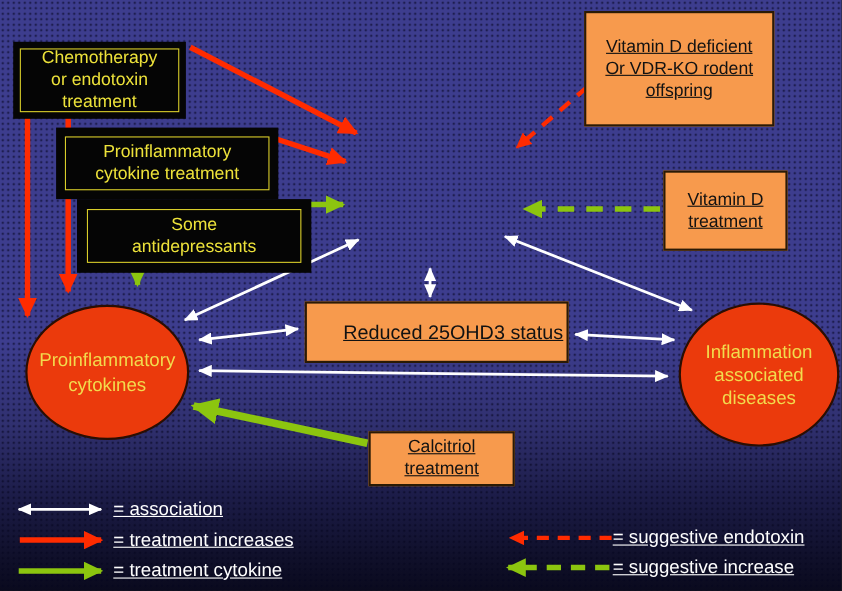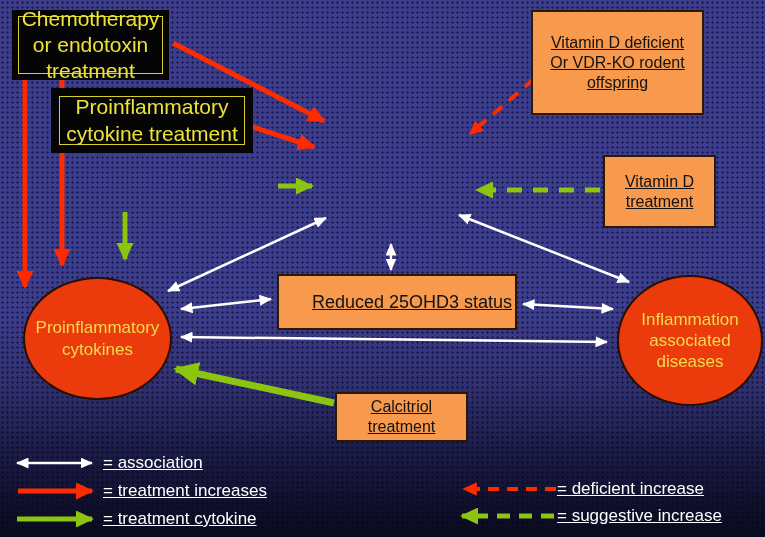--- a/index.html
+++ b/index.html
@@ -34,21 +34,22 @@
     position:absolute;z-index:2;
     display:flex;align-items:center;justify-content:center;
     text-align:center;white-space:pre-line;
     box-sizing:border-box;
     line-height:1.25;
   }
   .black-box{
     background:var(--black-box-fill,#050505);
     border:1px solid var(--black-box-border,#D9CE2A);
     color:var(--black-box-text,#EDE23A);
-    font-size:21px;
+    font-size:16px;
+    margin-top:28px;
   }
   .orange-box{
     background:var(--orange-box-fill,#F79A4D);
     border:2px solid var(--orange-box-border,#2A1A05);
     color:var(--orange-box-text,#121212);
     font-size:16px;
     text-decoration:underline;
   }
   .circle{
     background:var(--circle-fill,#EB3A0C);
@@ -119,20 +120,22 @@
       <line x1="554" y1="516" x2="462" y2="516" stroke="#8CC50F" stroke-width="5" stroke-dasharray="13 9" marker-end="url(#ah-green)"></line>
     </svg>
 
   <div class="node black-box" id="node-chemo">Chemotherapy
 or endotoxin
 treatment</div>
 
   <div class="node black-box" id="node-proinflammatory-treatment">Proinflammatory
 cytokine treatment</div>
 
+  <div class="node black-box" id="node-antidepressants">Some
+antidepressants</div>
 
   <div class="node orange-box" id="node-vitamin-d-deficient">Vitamin D deficient
 Or VDR-KO rodent
 offspring</div>
 
   <div class="node orange-box" id="node-vitamin-d-treatment">Vitamin D
 treatment</div>
 
   <div class="node orange-box" id="node-reduced-25ohd3">Reduced 25OHD3 status</div>
 
@@ -146,17 +149,17 @@
   <div class="node circle" id="node-inflammation-diseases">Inflammation
 associated
 diseases</div>
 
   <div class="legend-label" id="legend-association-label">= association</div>
 
   <div class="legend-label" id="legend-increases-label">= treatment increases</div>
 
   <div class="legend-label" id="legend-decreases-label">= treatment cytokine</div>
 
-  <div class="legend-label" id="legend-sug-increase-label">= deficient increase</div>
+  <div class="legend-label" id="legend-sug-increase-label">= suggestive endotoxin</div>
 
   <div class="legend-label" id="legend-sug-decrease-label">= suggestive increase</div>
 
 </div>
 
 </body></html>

